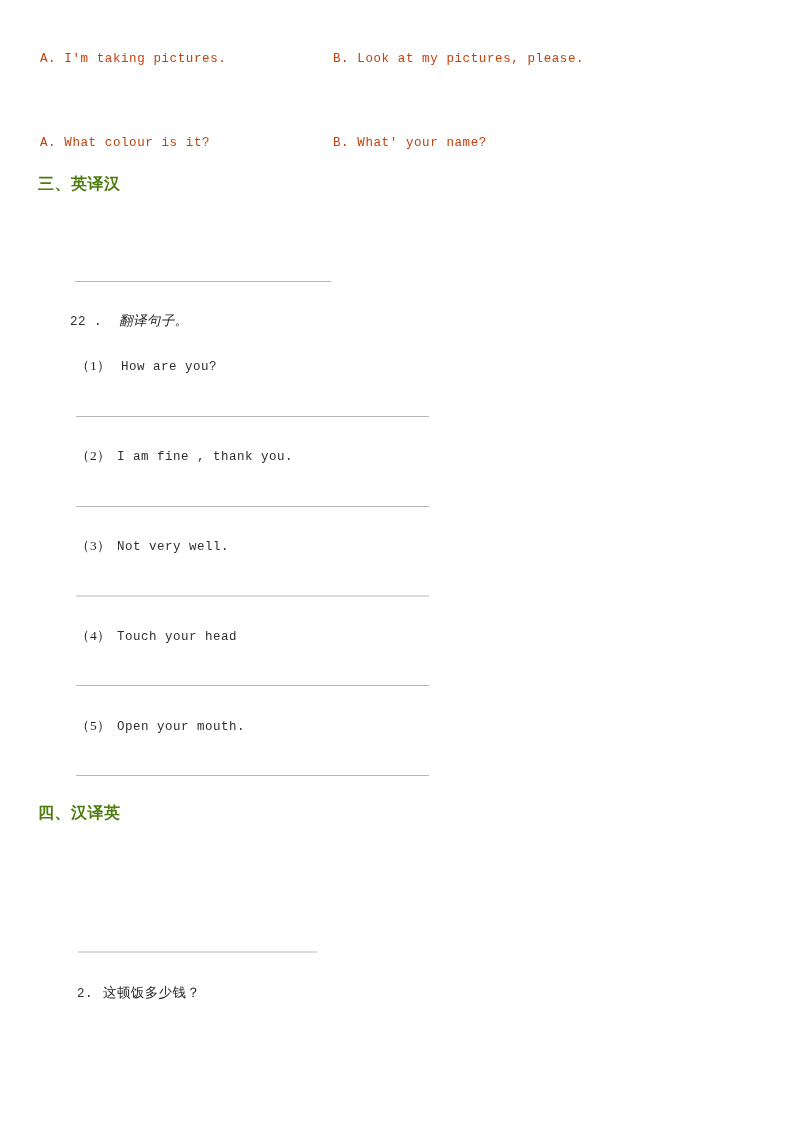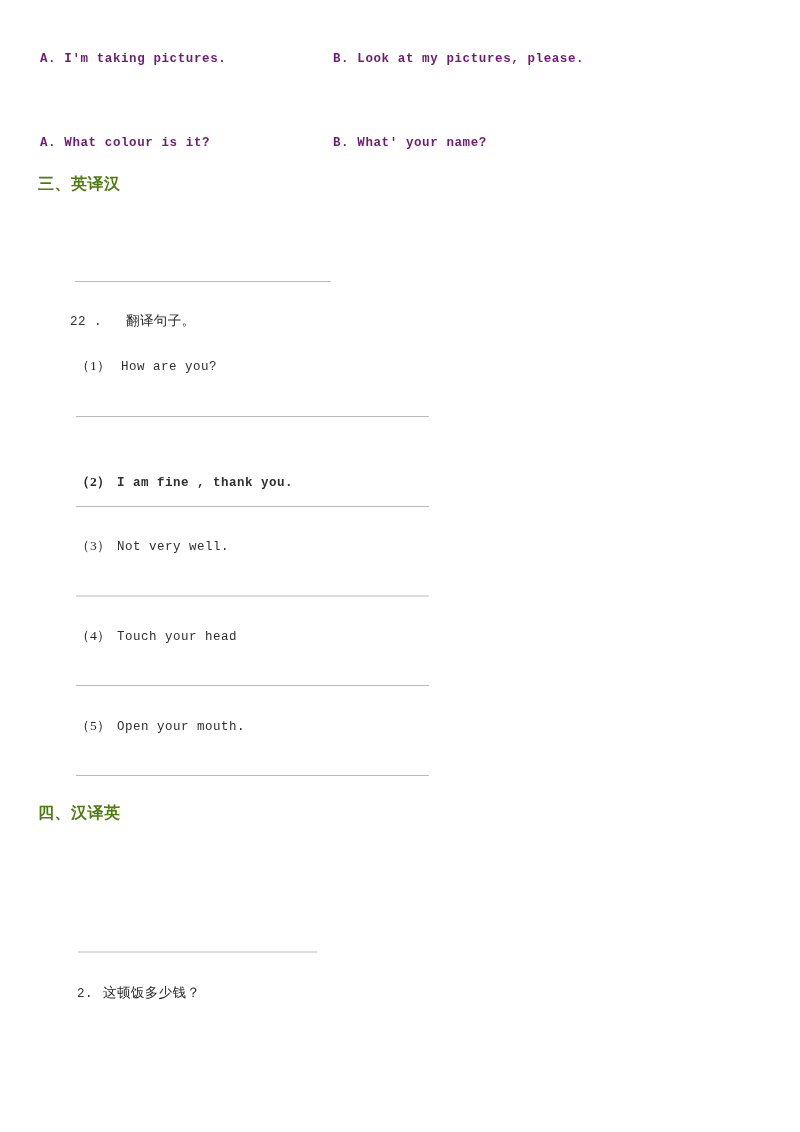--- a/index.html
+++ b/index.html
@@ -22,22 +22,21 @@
   
   .abs {
     position: absolute;
     white-space: nowrap;
   }
 
   .opt-text {
     font-family: "Liberation Mono", "DejaVu Sans Mono", monospace;
     font-size: 12.5px;
     letter-spacing: 0.6px;
-    color: #701a75;
-    font-weight: bold;
+    color: #c2410c;
   }
 
   .q-cn {
     font-family: "Liberation Serif", "DejaVu Serif", serif;
     font-size: 13.5px;
     letter-spacing: 0.4px;
     color: #262626;
   }
 
   .q-mono {
@@ -102,30 +101,30 @@
 
   <div class="abs opt-text" style="left:333px; top:136px;">B. What' your name?</div>
 
   <div class="section-heading" style="left:38px; top:174px;">三、英译汉</div>
 
 
   <div class="answer-rule" style="left:75px; top:281px; width:256px;"></div>
 
   <div class="abs" style="left:70px; top:311px;">
     <span class="q-mono">22 .</span>
-    <span class="q-cn" style="margin-left:20px;">翻译句子。</span>
+    <span class="q-cn" style="margin-left:13px;font-style:italic;">翻译句子。</span>
   </div>
 
   <div class="abs" style="left:76px; top:356px;">
     <span class="q-cn">（1）</span>
     <span class="q-mono" style="margin-left:6px;">How are you?</span>
   </div>
   <div class="answer-rule" style="left:76px; top:416px; width:353px;"></div>
 
-  <div class="abs" style="left:76px; top:472px;font-weight:bold;">
+  <div class="abs" style="left:76px; top:446px;">
     <span class="q-cn">（2）</span>
     <span class="q-mono" style="margin-left:2px;">I am fine , thank you.</span>
   </div>
   <div class="answer-rule" style="left:76px; top:506px; width:353px;"></div>
 
   <div class="abs" style="left:76px; top:536px;">
     <span class="q-cn">（3）</span>
     <span class="q-mono" style="margin-left:2px;">Not very well.</span>
   </div>
   <div class="answer-rule light" style="left:76px; top:595px; width:353px;"></div>

